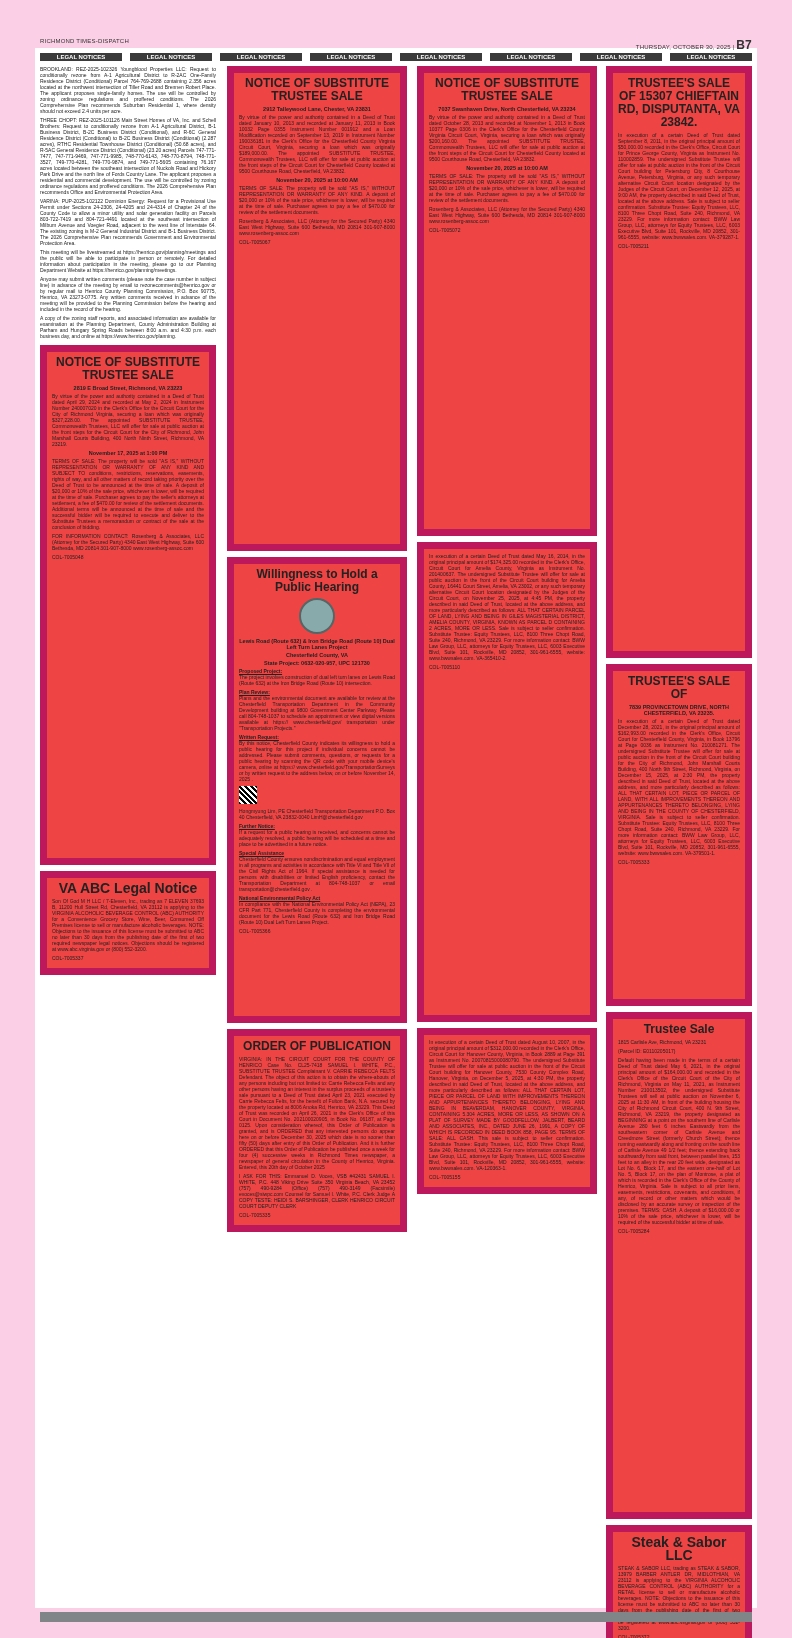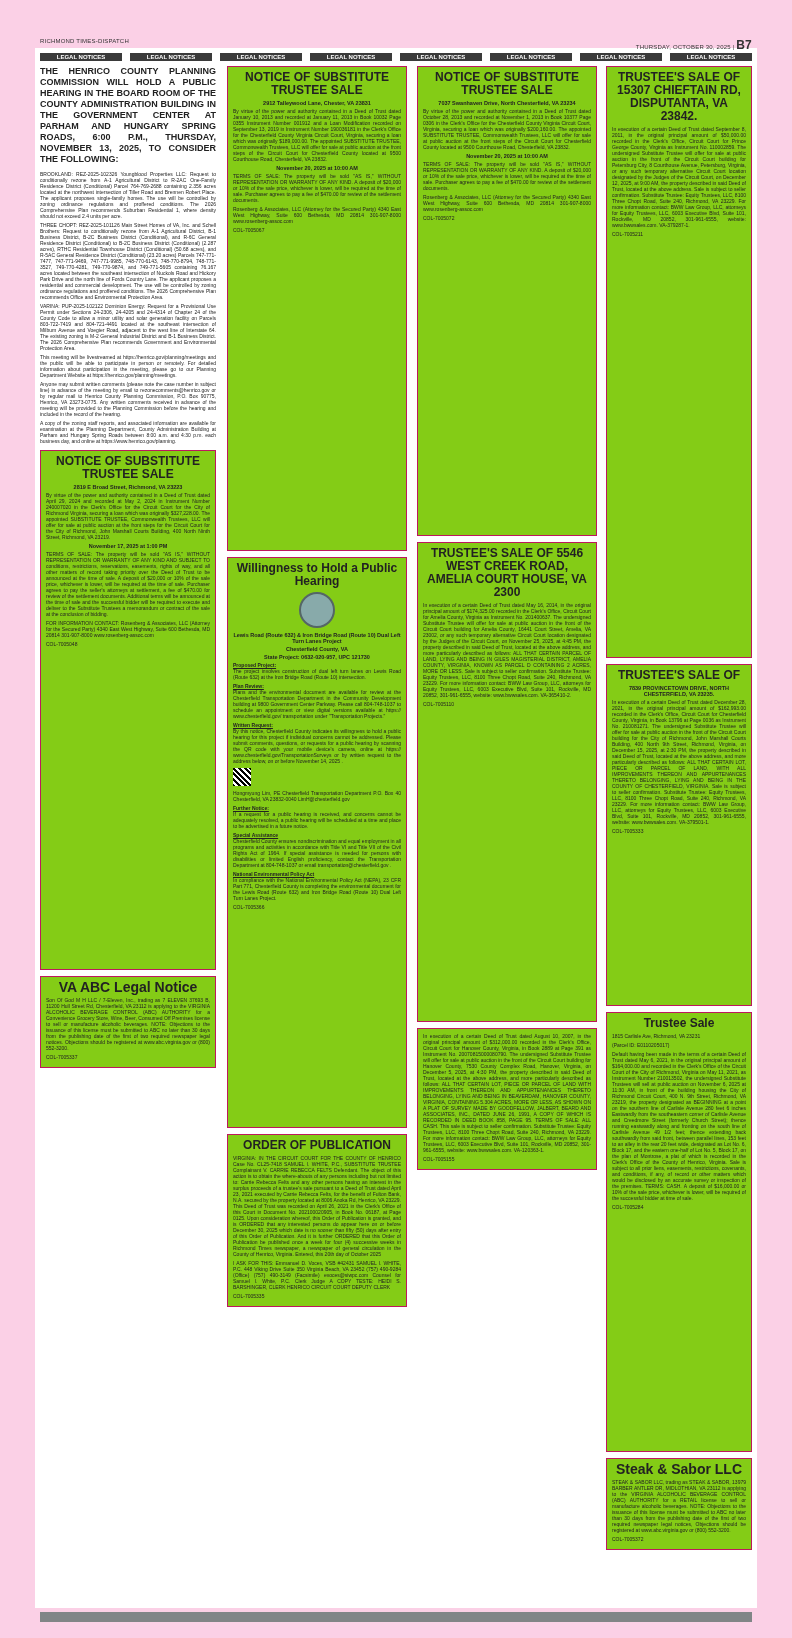--- a/index.html
+++ b/index.html
@@ -3,21 +3,21 @@
 <meta charset="utf-8">
 <style>
 *{box-sizing:border-box;margin:0;padding:0}
 body{width:792px;height:1638px;background:#fbd0e6;font-family:"Liberation Sans",sans-serif;color:#222;position:relative;overflow:hidden}
 .page{position:absolute;left:35px;top:48px;width:722px;height:1560px;background:#fff}
 .mast{position:absolute;left:40px;top:38px;width:712px;height:10px;font-size:6px;color:#333;display:flex;justify-content:space-between;letter-spacing:.2px}
 .mast b{font-size:12px}
 .bar{position:absolute;left:40px;top:53px;width:712px;height:8px;display:flex;gap:8px}
 .bar span{flex:1;background:#3a3a3a;color:#fff;font-size:6px;text-align:center;line-height:8px;font-weight:bold}
 .col{position:absolute;top:66px;font-size:5px;line-height:6px;text-align:justify}
-.box{border:1px solid #be185d;padding:4px 5px;margin-bottom:6px;background:#84cc16}
+.box{border:7px solid #be185d;padding:4px 5px;margin-bottom:6px;background:#ef4444}
 .h1{font-family:"Liberation Sans",sans-serif;font-weight:bold;text-align:center;font-size:12px;line-height:13px;margin-bottom:3px}
 .h2{font-weight:bold;text-align:center;font-size:5.5px;margin-bottom:2px}
 .hc{font-weight:bold;font-size:9px;line-height:11px;text-align:justify;margin-bottom:6px}
 p{margin-bottom:3px}
 .u{text-decoration:underline;font-weight:bold}
 .foot{position:absolute;left:40px;top:1612px;width:712px;height:10px;background:#808587}
 .seal{width:36px;height:36px;border-radius:50%;background:#8aa;margin:4px auto;border:2px solid #566}
 .qr{width:18px;height:18px;background:repeating-linear-gradient(45deg,#000 0 2px,#fff 2px 4px);margin:4px 0}
 </style>
 </head>
@@ -34,21 +34,20 @@
     <span>LEGAL NOTICES</span>
     <span>LEGAL NOTICES</span>
     <span>LEGAL NOTICES</span>
     <span>LEGAL NOTICES</span>
     <span>LEGAL NOTICES</span>
     <span>LEGAL NOTICES</span>
 </div>
 
 <div class="col" style="left:40px;width:176px">
   <div style="margin-bottom:6px">
-    <div class="hc">THE HENRICO COUNTY PLANNING COMMISSION WILL HOLD A PUBLIC HEARING IN THE BOARD ROOM OF THE COUNTY ADMINISTRATION BUILDING IN THE GOVERNMENT CENTER AT PARHAM AND HUNGARY SPRING ROADS, 6:00 P.M., THURSDAY, NOVEMBER 13, 2025, TO CONSIDER THE FOLLOWING:</div>
     <p>BROOKLAND: REZ-2025-102326 Youngblood Properties LLC: Request to conditionally rezone from A-1 Agricultural District to R-2AC One-Family Residence District (Conditional) Parcel 764-769-2688 containing 2.356 acres located at the northwest intersection of Tiller Road and Brennen Robert Place. The applicant proposes single-family homes. The use will be controlled by zoning ordinance regulations and proffered conditions. The 2026 Comprehensive Plan recommends Suburban Residential 1, where density should not exceed 2.4 units per acre.</p>
     <p>THREE CHOPT: REZ-2025-101126 Main Street Homes of VA, Inc. and Schell Brothers: Request to conditionally rezone from A-1 Agricultural District, B-1 Business District, B-2C Business District (Conditional), and R-6C General Residence District (Conditional) to B-2C Business District (Conditional) (2.287 acres), RTHC Residential Townhouse District (Conditional) (50.68 acres), and R-5AC General Residence District (Conditional) (23.20 acres) Parcels 747-771-7477, 747-771-9469, 747-771-9985, 748-770-6143, 748-770-8794, 748-771-3527, 749-770-4281, 749-770-9874, and 749-771-5605 containing 76.167 acres located between the southeast intersection of Nuckols Road and Hickory Park Drive and the north line of Fords Country Lane. The applicant proposes a residential and commercial development. The use will be controlled by zoning ordinance regulations and proffered conditions. The 2026 Comprehensive Plan recommends Office and Environmental Protection Area.</p>
     <p>VARINA: PUP-2025-102122 Dominion Energy: Request for a Provisional Use Permit under Sections 24-2306, 24-4205 and 24-4314 of Chapter 24 of the County Code to allow a minor utility and solar generation facility on Parcels 803-722-7419 and 804-721-4491 located at the southeast intersection of Milburn Avenue and Voegier Road, adjacent to the west line of Interstate 64. The existing zoning is M-2 General Industrial District and B-1 Business District. The 2026 Comprehensive Plan recommends Government and Environmental Protection Area.</p>
     <p>This meeting will be livestreamed at https://henrico.gov/planning/meetings and the public will be able to participate in person or remotely. For detailed information about participation in the meeting, please go to our Planning Department Website at https://henrico.gov/planning/meetings.</p>
     <p>Anyone may submit written comments (please note the case number in subject line) in advance of the meeting by email to rezonecomments@henrico.gov or by regular mail to Henrico County Planning Commission, P.O. Box 90775, Henrico, VA 23273-0775. Any written comments received in advance of the meeting will be provided to the Planning Commission before the hearing and included in the record of the hearing.</p>
     <p>A copy of the zoning staff reports, and associated information are available for examination at the Planning Department, County Administration Building at Parham and Hungary Spring Roads between 8:00 a.m. and 4:30 p.m. each business day, and online at https://www.henrico.gov/planning.</p>
   </div>
   <div class="box" style="height:520px;overflow:hidden">
     <div class="h1">NOTICE OF SUBSTITUTE TRUSTEE SALE</div>
     <div class="h2">2819 E Broad Street, Richmond, VA 23223</div>
@@ -68,21 +67,21 @@
 <div class="col" style="left:227px;width:180px">
   <div class="box" style="height:485px;overflow:hidden">
     <div class="h1">NOTICE OF SUBSTITUTE TRUSTEE SALE</div>
     <div class="h2">2912 Talleywood Lane, Chester, VA 23831</div>
     <p>By virtue of the power and authority contained in a Deed of Trust dated January 10, 2013 and recorded at January 11, 2013 in Book 10032 Page 0355 Instrument Number 001912 and a Loan Modification recorded on September 13, 2019 in Instrument Number 190036181 in the Clerk's Office for the Chesterfield County Virginia Circuit Court, Virginia, securing a loan which was originally $189,000.00. The appointed SUBSTITUTE TRUSTEE, Commonwealth Trustees, LLC will offer for sale at public auction at the front steps of the Circuit Court for Chesterfield County located at 9500 Courthouse Road, Chesterfield, VA 23832.</p>
     <div class="h2">November 20, 2025 at 10:00 AM</div>
     <p>TERMS OF SALE: The property will be sold "AS IS," WITHOUT REPRESENTATION OR WARRANTY OF ANY KIND. A deposit of $20,000 or 10% of the sale price, whichever is lower, will be required at the time of sale. Purchaser agrees to pay a fee of $470.00 for review of the settlement documents.</p>
     <p>Rosenberg &amp; Associates, LLC (Attorney for the Secured Party) 4340 East West Highway, Suite 600 Bethesda, MD 20814 301-907-8000 www.rosenberg-assoc.com</p>
     <p>COL-7005067</p>
   </div>
-  <div class="box" style="height:571px;overflow:hidden">
+  <div class="box" style="height:466px;overflow:hidden">
     <div class="h1">Willingness to Hold a Public Hearing</div>
     <div class="seal"></div>
     <div class="h2">Lewis Road (Route 632) &amp; Iron Bridge Road (Route 10) Dual Left Turn Lanes Project</div>
     <div class="h2">Chesterfield County, VA</div>
     <div class="h2">State Project: 0632-020-957, UPC 121730</div>
     <div class="u">Proposed Project:</div>
     <p>The project involves construction of dual left turn lanes on Lewis Road (Route 632) at the Iron Bridge Road (Route 10) intersection.</p>
     <div class="u">Plan Review:</div>
     <p>Plans and the environmental document are available for review at the Chesterfield Transportation Department in the Community Development building at 9800 Government Center Parkway. Please call 804-748-1037 to schedule an appointment or view digital versions available at https:// www.chesterfield.gov/ transportation under "Transportation Projects."</p>
     <div class="u">Written Request:</div>
@@ -109,21 +108,20 @@
   <div class="box" style="height:470px;overflow:hidden">
     <div class="h1">NOTICE OF SUBSTITUTE TRUSTEE SALE</div>
     <div class="h2">7037 Swanhaven Drive, North Chesterfield, VA 23234</div>
     <p>By virtue of the power and authority contained in a Deed of Trust dated October 28, 2013 and recorded at November 1, 2013 in Book 10377 Page 0306 in the Clerk's Office for the Chesterfield County Virginia Circuit Court, Virginia, securing a loan which was originally $200,160.00. The appointed SUBSTITUTE TRUSTEE, Commonwealth Trustees, LLC will offer for sale at public auction at the front steps of the Circuit Court for Chesterfield County located at 9500 Courthouse Road, Chesterfield, VA 23832.</p>
     <div class="h2">November 20, 2025 at 10:00 AM</div>
     <p>TERMS OF SALE: The property will be sold "AS IS," WITHOUT REPRESENTATION OR WARRANTY OF ANY KIND. A deposit of $20,000 or 10% of the sale price, whichever is lower, will be required at the time of sale. Purchaser agrees to pay a fee of $470.00 for review of the settlement documents.</p>
     <p>Rosenberg &amp; Associates, LLC (Attorney for the Secured Party) 4340 East West Highway, Suite 600 Bethesda, MD 20814 301-907-8000 www.rosenberg-assoc.com</p>
     <p>COL-7005072</p>
   </div>
   <div class="box" style="height:480px;overflow:hidden">
-    <div class="h1">TRUSTEE'S SALE OF 5546 WEST CREEK ROAD, AMELIA COURT HOUSE, VA 2300</div>
     <p>In execution of a certain Deed of Trust dated May 16, 2014, in the original principal amount of $174,325.00 recorded in the Clerk's Office, Circuit Court for Amelia County, Virginia as Instrument No. 201400637. The undersigned Substitute Trustee will offer for sale at public auction in the front of the Circuit Court building for Amelia County, 16441 Court Street, Amelia, VA 23002, or any such temporary alternative Circuit Court location designated by the Judges of the Circuit Court, on November 25, 2025, at 4:45 PM, the property described in said Deed of Trust, located at the above address, and more particularly described as follows: ALL THAT CERTAIN PARCEL OF LAND, LYING AND BEING IN GILES MAGISTERIAL DISTRICT, AMELIA COUNTY, VIRGINIA, KNOWN AS PARCEL D CONTAINING 2 ACRES, MORE OR LESS. Sale is subject to seller confirmation. Substitute Trustee: Equity Trustees, LLC, 8100 Three Chopt Road, Suite 240, Richmond, VA 23229. For more information contact: BWW Law Group, LLC, attorneys for Equity Trustees, LLC, 6003 Executive Blvd, Suite 101, Rockville, MD 20852, 301-961-6555, website: www.bwwsales.com. VA-365410-2.</p>
     <p>COL-7005110</p>
   </div>
   <div class="box">
     <p>In execution of a certain Deed of Trust dated August 10, 2007, in the original principal amount of $312,000.00 recorded in the Clerk's Office, Circuit Court for Hanover County, Virginia, in Book 2889 at Page 391 as Instrument No. 20070815000080790. The undersigned Substitute Trustee will offer for sale at public auction in the front of the Circuit Court building for Hanover County, 7530 County Complex Road, Hanover, Virginia, on December 5, 2025, at 4:30 PM, the property described in said Deed of Trust, located at the above address, and more particularly described as follows: ALL THAT CERTAIN LOT, PIECE OR PARCEL OF LAND WITH IMPROVEMENTS THEREON AND APPURTENANCES THERETO BELONGING, LYING AND BEING IN BEAVERDAM, HANOVER COUNTY, VIRGINIA, CONTAINING 5.304 ACRES, MORE OR LESS, AS SHOWN ON A PLAT OF SURVEY MADE BY GOODFELLOW, JALBERT, BEARD AND ASSOCIATES, INC., DATED JUNE 26, 1991, A COPY OF WHICH IS RECORDED IN DEED BOOK 858, PAGE 95. TERMS OF SALE: ALL CASH. This sale is subject to seller confirmation. Substitute Trustee: Equity Trustees, LLC, 8100 Three Chopt Road, Suite 240, Richmond, VA 23229. For more information contact: BWW Law Group, LLC, attorneys for Equity Trustees, LLC, 6003 Executive Blvd, Suite 101, Rockville, MD 20852, 301-961-6555, website: www.bwwsales.com. VA-120363-1.</p>
     <p>COL-7005155</p>
   </div>
 </div>
 
 <div class="col" style="left:606px;width:146px">
@@ -131,21 +129,21 @@
     <div class="h1">TRUSTEE'S SALE OF 15307 CHIEFTAIN RD, DISPUTANTA, VA 23842.</div>
     <p>In execution of a certain Deed of Trust dated September 8, 2011, in the original principal amount of $50,000.00 recorded in the Clerk's Office, Circuit Court for Prince George County, Virginia as Instrument No. 110002859. The undersigned Substitute Trustee will offer for sale at public auction in the front of the Circuit Court building for Petersburg City, 8 Courthouse Avenue, Petersburg, Virginia, or any such temporary alternative Circuit Court location designated by the Judges of the Circuit Court, on December 12, 2025, at 9:00 AM, the property described in said Deed of Trust, located at the above address. Sale is subject to seller confirmation. Substitute Trustee: Equity Trustees, LLC, 8100 Three Chopt Road, Suite 240, Richmond, VA 23229. For more information contact: BWW Law Group, LLC, attorneys for Equity Trustees, LLC, 6003 Executive Blvd, Suite 101, Rockville, MD 20852, 301-961-6555, website: www.bwwsales.com. VA-379287-1.</p>
     <p>COL-7005211</p>
   </div>
   <div class="box" style="height:342px;overflow:hidden">
     <div class="h1">TRUSTEE'S SALE OF</div>
     <div class="h2">7839 PROVINCETOWN DRIVE, NORTH CHESTERFIELD, VA 23235.</div>
     <p>In execution of a certain Deed of Trust dated December 28, 2021, in the original principal amount of $162,993.00 recorded in the Clerk's Office, Circuit Court for Chesterfield County, Virginia, in Book 13796 at Page 0036 as Instrument No. 210081271. The undersigned Substitute Trustee will offer for sale at public auction in the front of the Circuit Court building for the City of Richmond, John Marshall Courts Building, 400 North 9th Street, Richmond, Virginia, on December 15, 2025, at 2:30 PM, the property described in said Deed of Trust, located at the above address, and more particularly described as follows: ALL THAT CERTAIN LOT, PIECE OR PARCEL OF LAND, WITH ALL IMPROVEMENTS THEREON AND APPURTENANCES THERETO BELONGING, LYING AND BEING IN THE COUNTY OF CHESTERFIELD, VIRGINIA. Sale is subject to seller confirmation. Substitute Trustee: Equity Trustees, LLC, 8100 Three Chopt Road, Suite 240, Richmond, VA 23229. For more information contact: BWW Law Group, LLC, attorneys for Equity Trustees, LLC, 6003 Executive Blvd, Suite 101, Rockville, MD 20852, 301-961-6555, website: www.bwwsales.com. VA-379501-1.</p>
     <p>COL-7005333</p>
   </div>
-  <div class="box" style="height:440px;overflow:hidden">
+  <div class="box" style="height:507px;overflow:hidden">
     <div class="h1">Trustee Sale</div>
     <p>1815 Carlisle Ave, Richmond, VA 23231</p>
     <p>(Parcel ID: E0110205017)</p>
     <p>Default having been made in the terms of a certain Deed of Trust dated May 6, 2021, in the original principal amount of $164,000.00 and recorded in the Clerk's Office of the Circuit Court of the City of Richmond, Virginia on May 11, 2021, as Instrument Number 210013502, the undersigned Substitute Trustees will sell at public auction on November 6, 2025 at 11:30 AM, in front of the building housing the City of Richmond Circuit Court, 400 N. 9th Street, Richmond, VA 23219, the property designated as BEGINNING at a point on the southern line of Carlisle Avenue 280 feet 6 inches Eastwardly from the southeastern corner of Carlisle Avenue and Creedmore Street (formerly Church Street); thence running eastwardly along and fronting on the south line of Carlisle Avenue 49 1/2 feet; thence extending back southwardly from said front, between parallel lines, 153 feet to an alley in the rear 20 feet wide, designated as Lot No. 6, Block 17, and the eastern one-half of Lot No. 5, Block 17, on the plan of Montrose, a plat of which is recorded in the Clerk's Office of the County of Henrico, Virginia. Sale is subject to all prior liens, easements, restrictions, covenants, and conditions, if any, of record or other matters which would be disclosed by an accurate survey or inspection of the premises. TERMS: CASH. A deposit of $16,000.00 or 10% of the sale price, whichever is lower, will be required of the successful bidder at time of sale.</p>
     <p>COL-7005284</p>
   </div>
   <div class="box">
     <div class="h1" style="font-size:14px">Steak &amp; Sabor LLC</div>
     <p>STEAK &amp; SABOR LLC, trading as STEAK &amp; SABOR, 13979 BARBER ANTLER DR, MIDLOTHIAN, VA 23112 is applying to the VIRGINIA ALCOHOLIC BEVERAGE CONTROL (ABC) AUTHORITY for a RETAIL license to sell or manufacture alcoholic beverages. NOTE: Objections to the issuance of this license must be submitted to ABC no later than 30 days from the publishing date of the first of two required newspaper legal notices, Objections should be registered at www.abc.virginia.gov or (800) 552-3200.</p>
     <p>COL-7005372</p>

